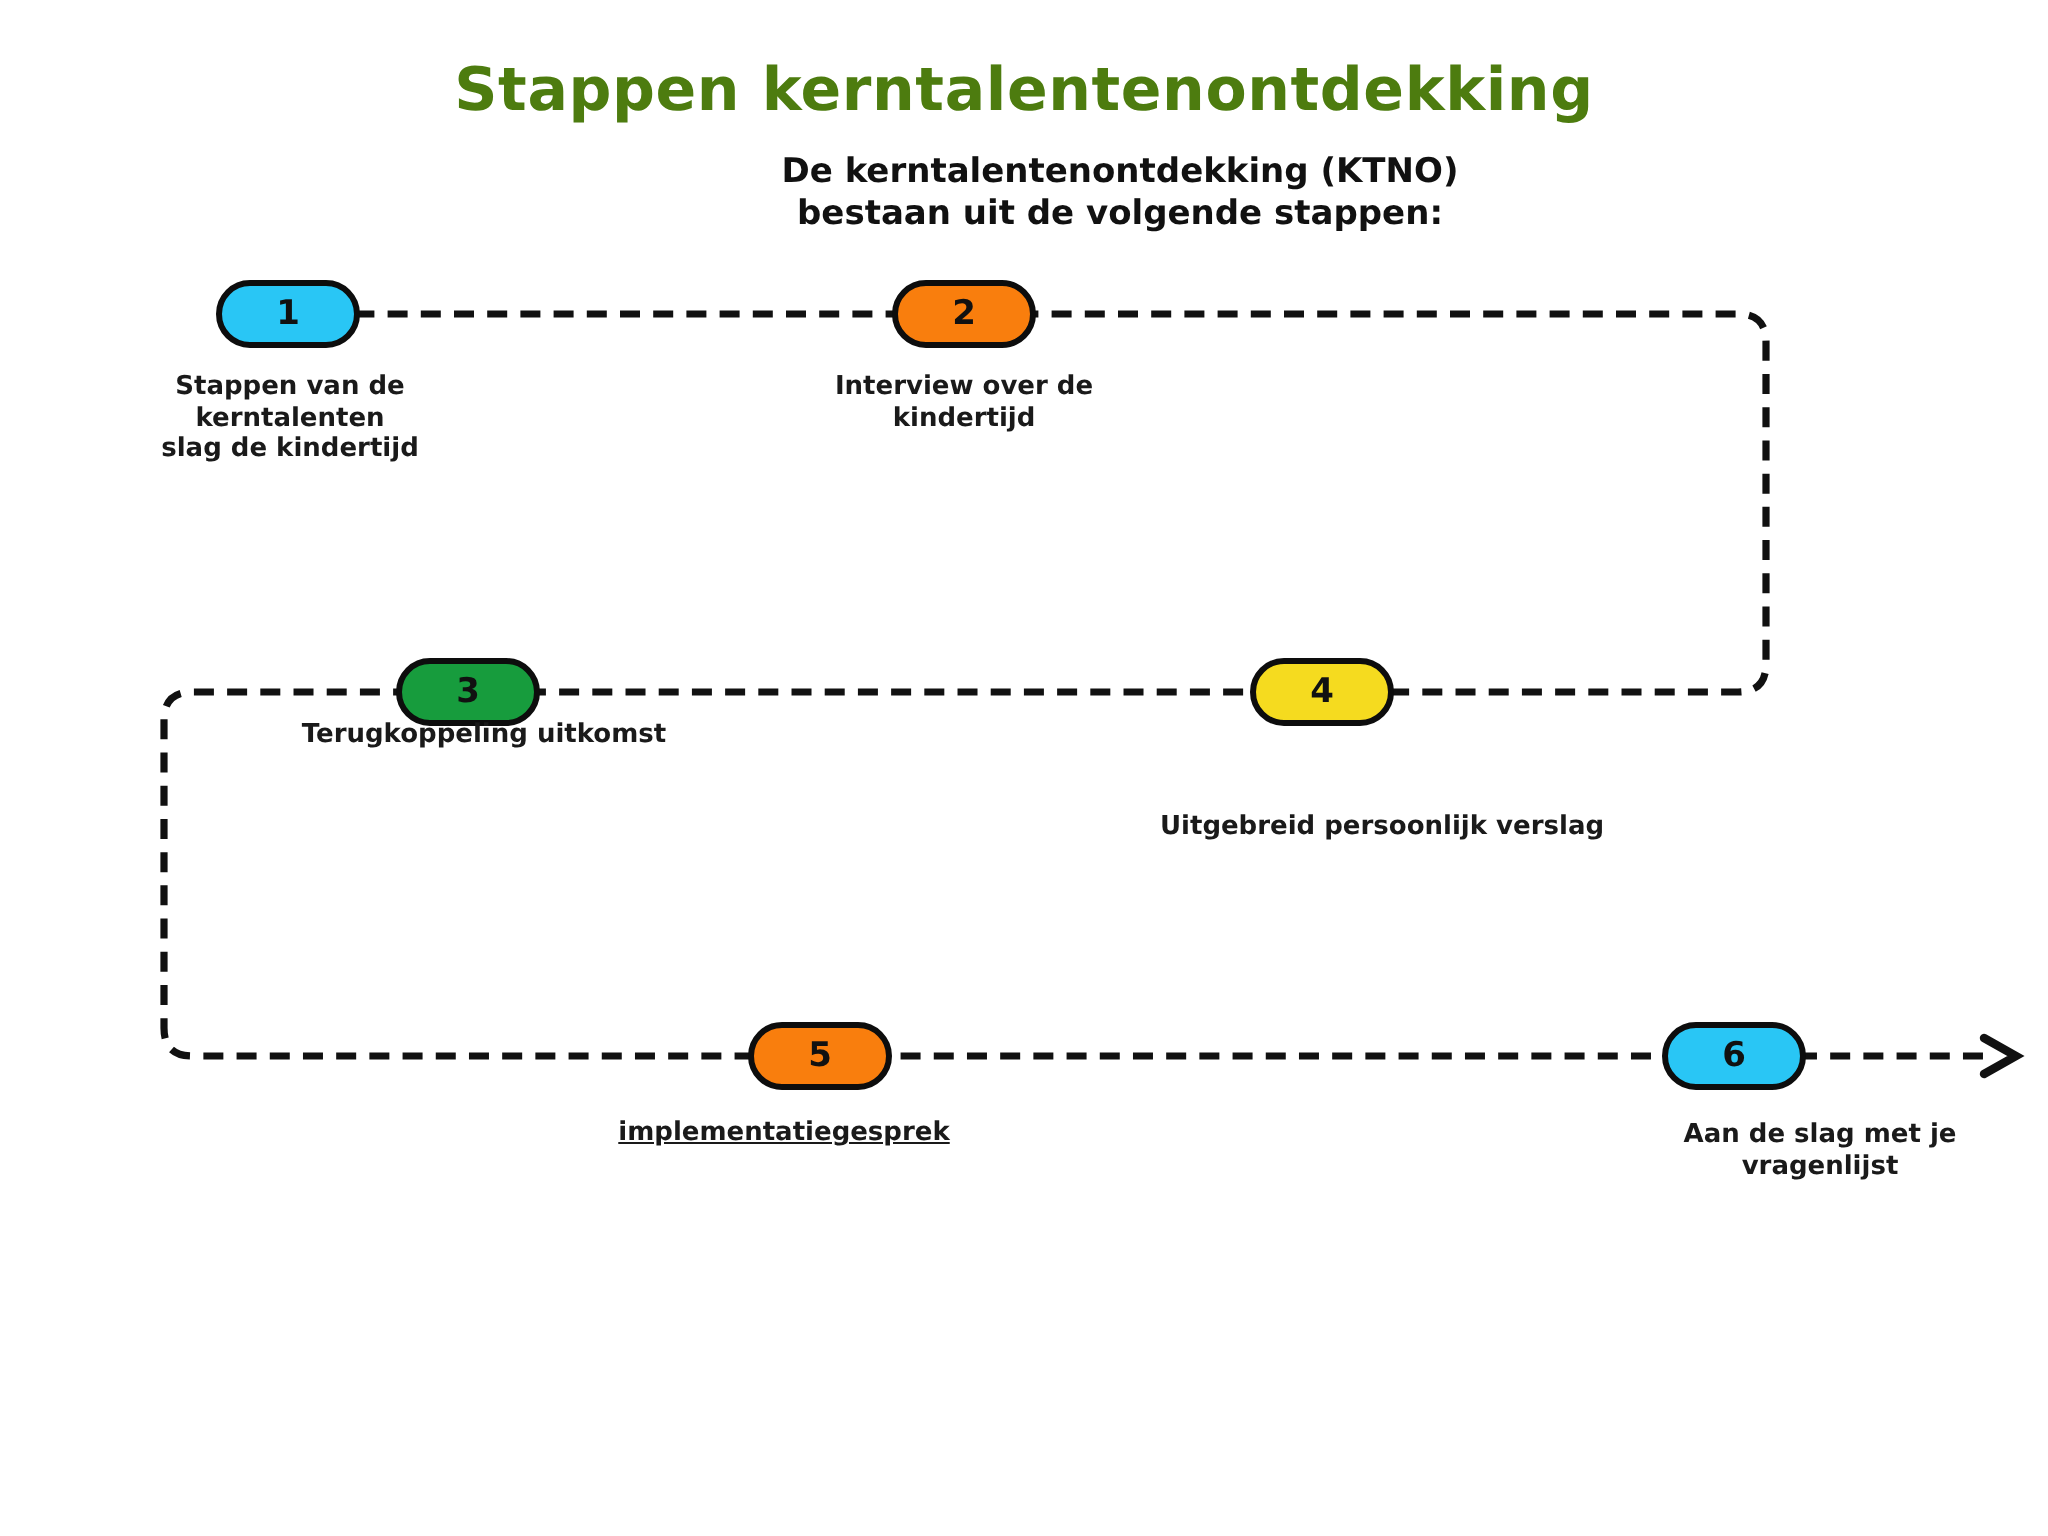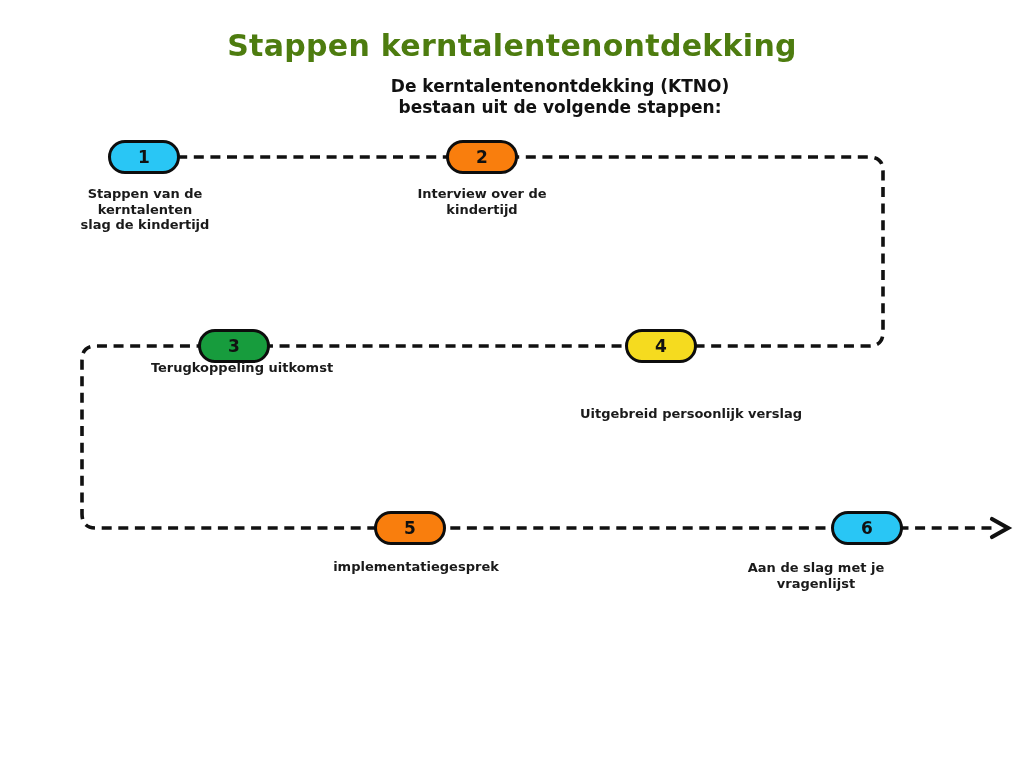--- a/index.html
+++ b/index.html
@@ -100,22 +100,22 @@
   </div>
 
   <div class="lbl" style="left:242px; top:360px;">
     <div>Terugkoppeling uitkomst</div>
   </div>
 
   <div class="lbl" style="left:691px; top:366px;margin-top:40px;">
     <div>Uitgebreid persoonlijk verslag</div>
   </div>
 
-  <div class="lbl" style="left:416px; top:559px;">
+  <div class="lbl" style="left:392px; top:559px;text-decoration:underline;">
     <div>implementatiegesprek</div>
   </div>
 
-  <div class="lbl" style="left:816px; top:560px;">
+  <div class="lbl" style="left:910px; top:560px;">
     <div>Aan de slag met je</div>
     <div>vragenlijst</div>
   </div>
 
 </div>
 
 </body></html>

